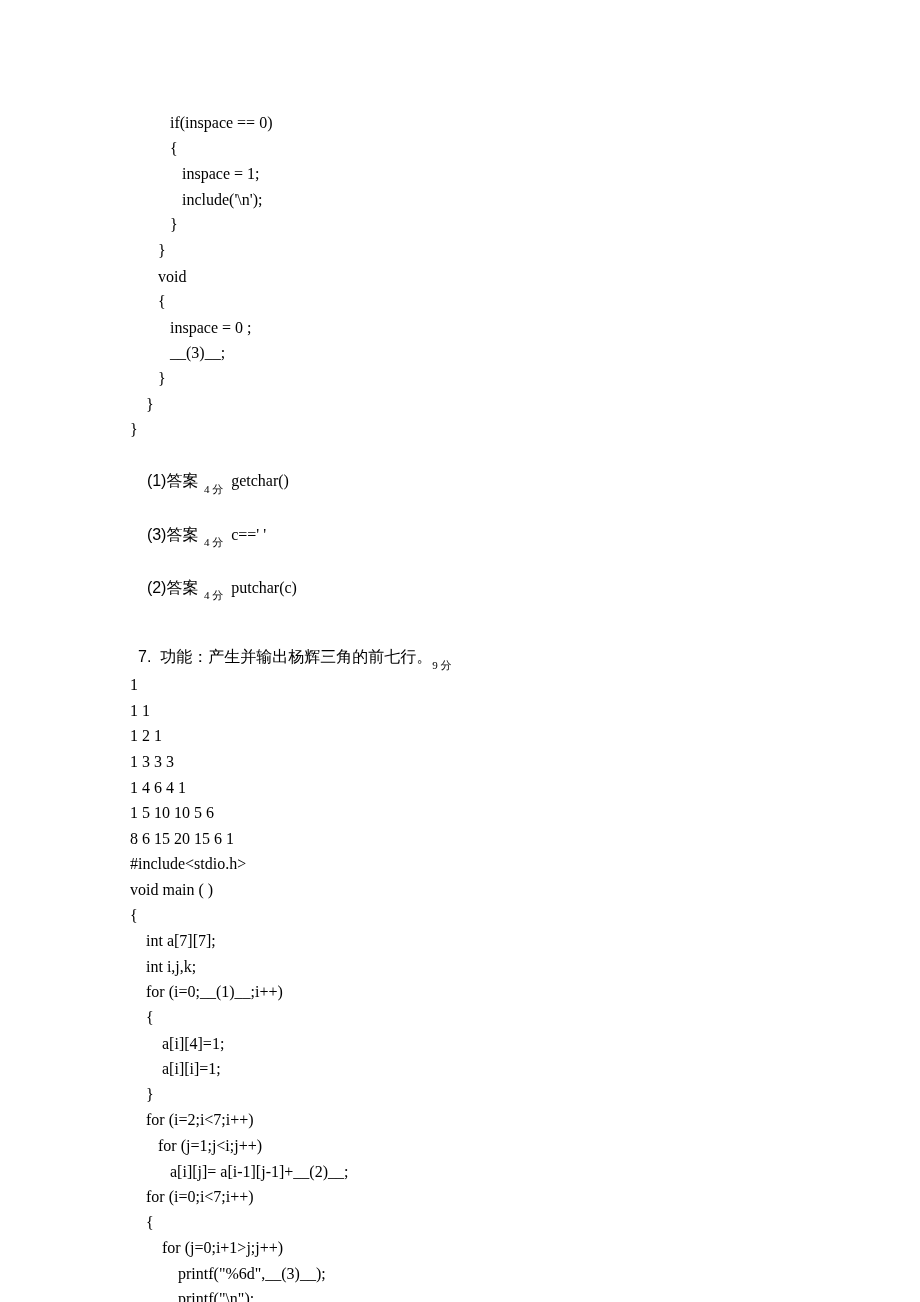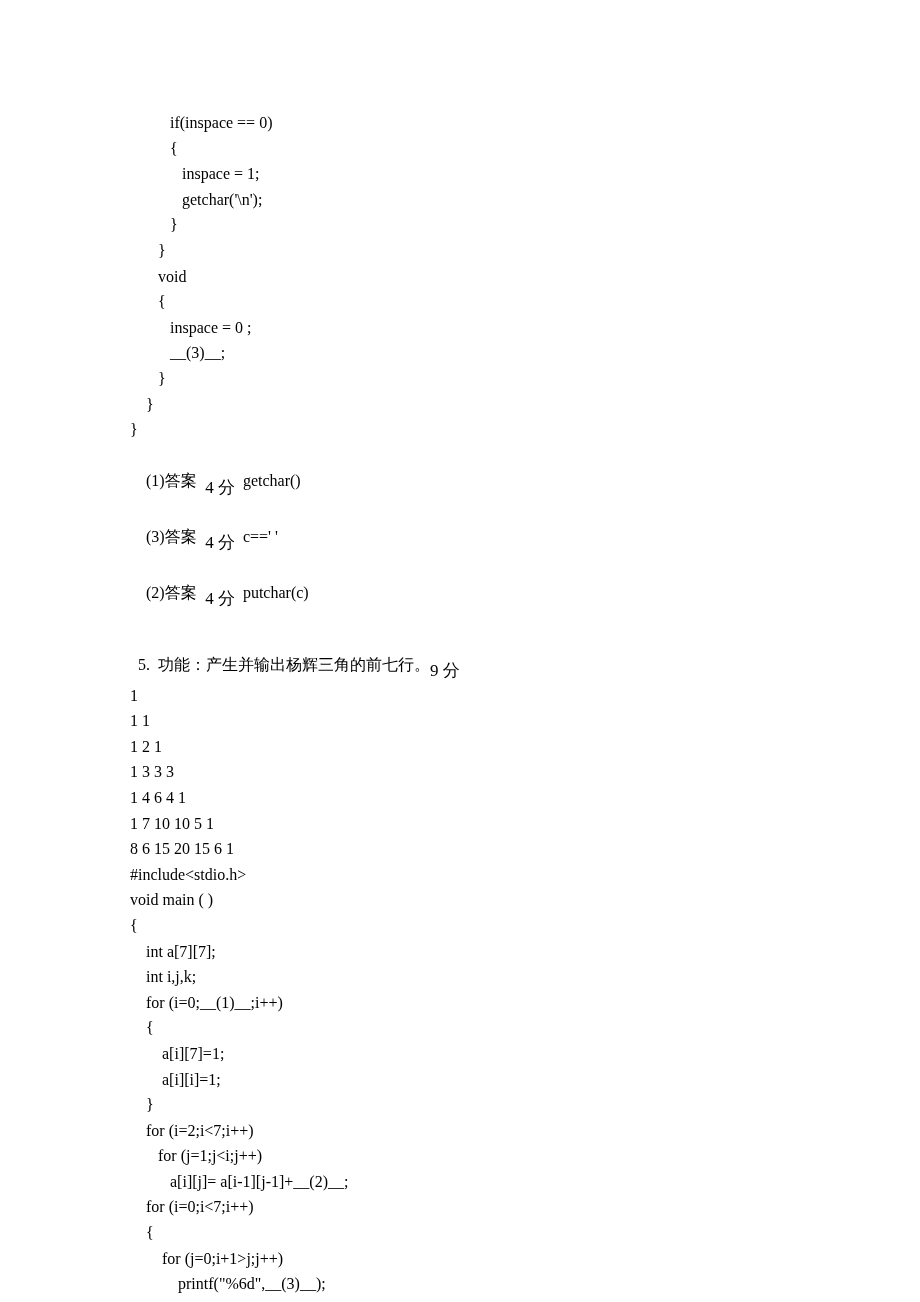--- a/index.html
+++ b/index.html
@@ -14,39 +14,39 @@
     color: #000000;
     line-height: 1.6;
     padding: 110px 130px 100px 130px;
     box-sizing: border-box;
   }
   .code-line {
     white-space: pre;
     font-family: "Times New Roman", "SimSun", serif;
   }
   .ans-label {
-    font-family: Liberation Serif, serif;
+    font-family: Liberation Sans, sans-serif;
   }
   .sub {
-    font-size: 17px;
+    font-size: 11px;
     vertical-align: sub;
     position: relative;
     top: 2px;
   }
   .section-gap {
     height: 16px;
   }
 </style>
 </head>
 <body>
 
 <div class="code-line">          if(inspace == 0)</div>
 <div class="code-line">          {</div>
 <div class="code-line">             inspace = 1;</div>
-<div class="code-line">             getchar('\n');</div>
+<div class="code-line">             include('\n');</div>
 <div class="code-line">          }</div>
 <div class="code-line">       }</div>
 <div class="code-line">       void</div>
 <div class="code-line">       {</div>
 <div class="code-line">          inspace = 0 ;</div>
 <div class="code-line">          __(3)__;</div>
 <div class="code-line"></div>
 <div class="code-line">       }</div>
 <div class="code-line">    }</div>
 <div class="code-line">}</div>
@@ -57,39 +57,39 @@
 <div class="code-line">
   <span class="ans-label">  (3)答案</span><span class="sub">  4 分</span><span>  c==' '</span>
 </div>
 <div class="code-line">
   <span class="ans-label">  (2)答案</span><span class="sub">  4 分</span><span>  putchar(c)</span>
 </div>
 
 <div class="section-gap"></div>
 
 <div class="code-line">
-  <span class="ans-label">5.  功能：产生并输出杨辉三角的前七行。</span><span class="sub">9 分</span>
+  <span class="ans-label">7.  功能：产生并输出杨辉三角的前七行。</span><span class="sub">9 分</span>
 </div>
 
 <div class="code-line">1</div>
 <div class="code-line">1 1</div>
 <div class="code-line">1 2 1</div>
 <div class="code-line">1 3 3 3</div>
 <div class="code-line">1 4 6 4 1</div>
-<div class="code-line">1 7 10 10 5 1</div>
+<div class="code-line">1 5 10 10 5 6</div>
 <div class="code-line">8 6 15 20 15 6 1</div>
 
 <div class="code-line">#include&lt;stdio.h&gt;</div>
 <div class="code-line">void main ( )</div>
 <div class="code-line">{</div>
 <div class="code-line">    int a[7][7];</div>
 <div class="code-line">    int i,j,k;</div>
 <div class="code-line">    for (i=0;__(1)__;i++)</div>
 <div class="code-line">    {</div>
-<div class="code-line">        a[i][7]=1;</div>
+<div class="code-line">        a[i][4]=1;</div>
 <div class="code-line">        a[i][i]=1;</div>
 <div class="code-line">    }</div>
 <div class="code-line">    for (i=2;i&lt;7;i++)</div>
 <div class="code-line">       for (j=1;j&lt;i;j++)</div>
 <div class="code-line">          a[i][j]= a[i-1][j-1]+__(2)__;</div>
 <div class="code-line">    for (i=0;i&lt;7;i++)</div>
 <div class="code-line">    {</div>
 <div class="code-line">        for (j=0;i+1&gt;j;j++)</div>
 <div class="code-line">            printf("%6d",__(3)__);</div>
 <div class="code-line">            printf("\n");</div>

